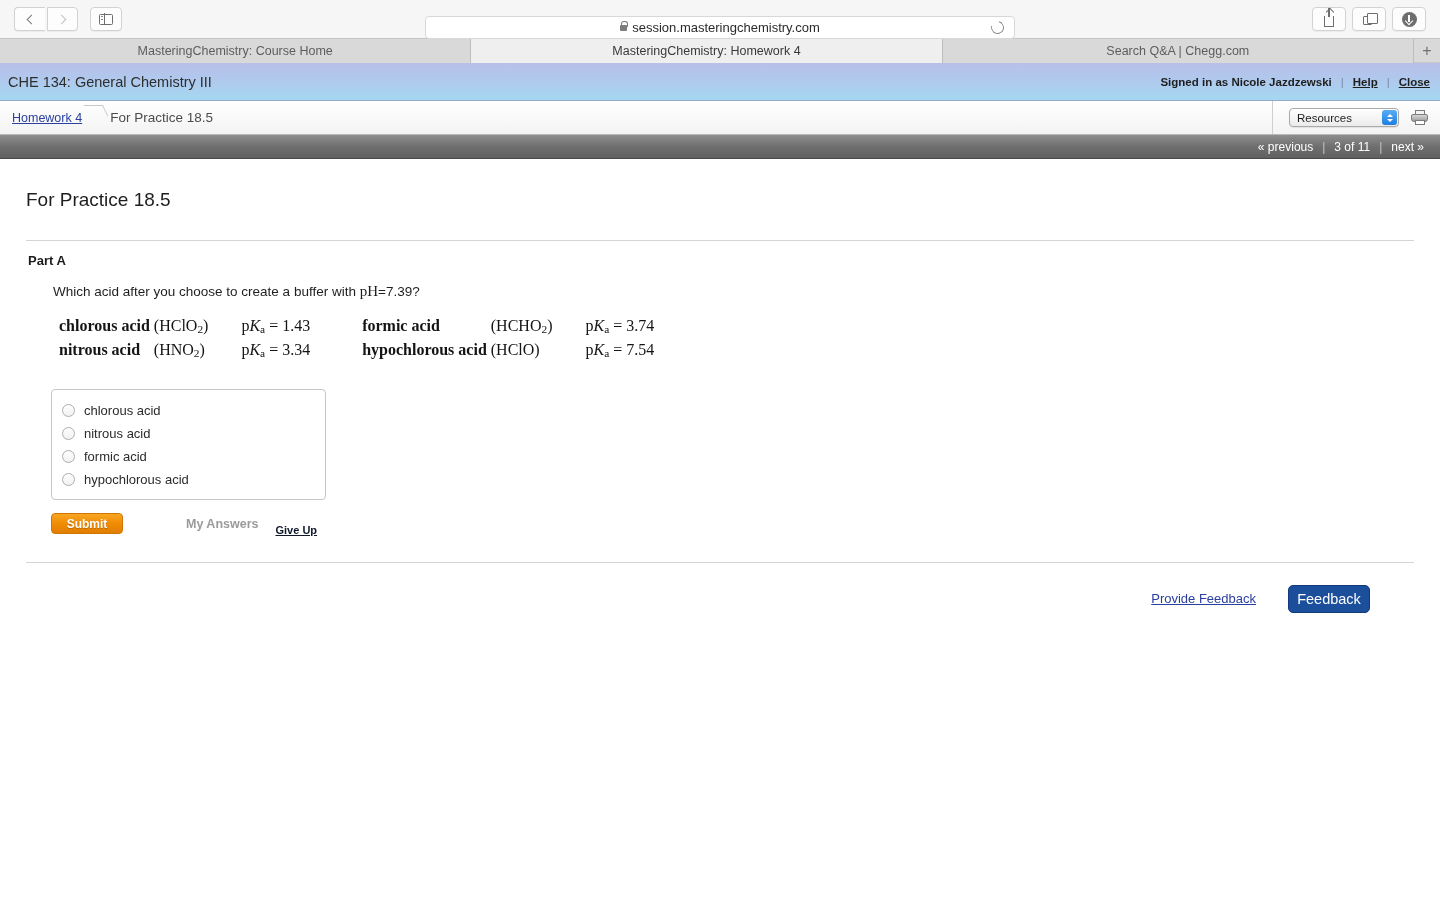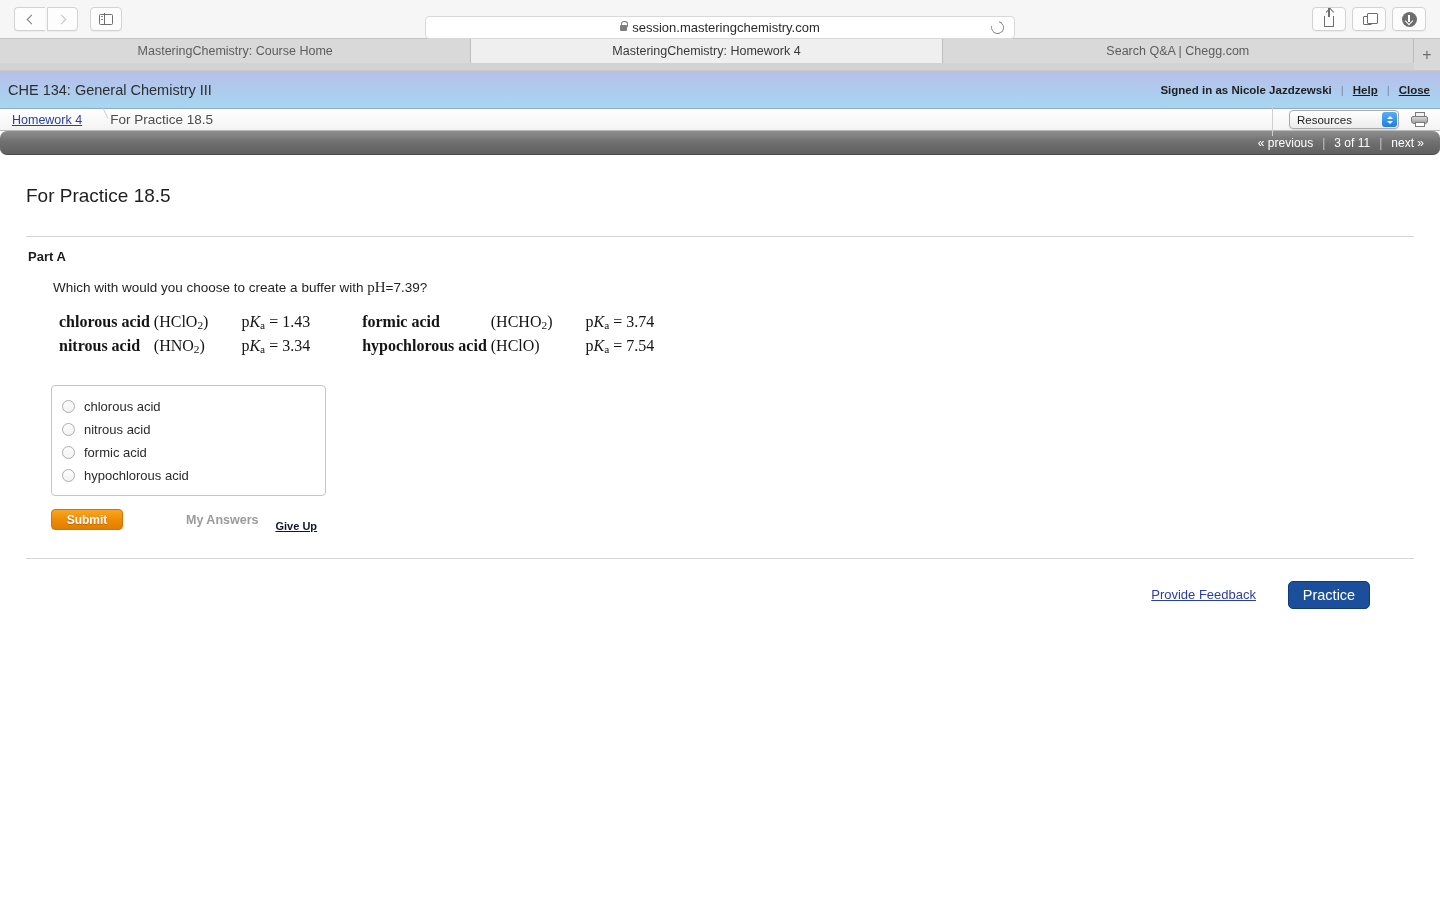--- a/index.html
+++ b/index.html
@@ -121,21 +121,21 @@
   }
   .dl-glyph:after {
     content: ""; position: absolute; left: 4.6px; top: 6.4px;
     width: 5px; height: 5px;
     border-right: 1.6px solid #fff; border-bottom: 1.6px solid #fff;
     transform: rotate(45deg);
   }
 
   
   .tabbar {
-    height: 32px;
+    height: 24px;
     display: flex;
     background: #d3d3d3;
     border-top: 1px solid #c4c4c4;
   }
   .tab {
     flex: 1;
     display: flex; align-items: center; justify-content: center;
     font-size: 12.5px;
     color: #5d5d5d;
     background: #d9d9d9;
@@ -163,21 +163,21 @@
   .header-right {
     margin-left: auto;
     display: flex; align-items: center;
     font-size: 11.5px; font-weight: bold; color: #1e1e1e;
   }
   .header-right .sep { color: #7b8aa8; margin: 0 9px; font-weight: normal; }
   .header-right a { color: #1e1e1e; text-decoration: underline; }
 
   
   .crumb-row {
-    height: 22px;
+    height: 34px;
     background: linear-gradient(to bottom, #ffffff 0%, #f3f3f3 100%);
     display: flex; align-items: center;
     border-bottom: 1px solid #b9b9b9;
     position: relative;
   }
   .crumb-link {
     margin-left: 12px;
     font-size: 12.5px; color: #2a3fa0;
     text-decoration: underline;
   }
@@ -242,21 +242,20 @@
   }
 
   
   .pager {
     height: 24px;
     background: linear-gradient(to bottom, #8e8e8e 0%, #6f6f6f 50%, #606060 100%);
     display: flex; align-items: center; justify-content: flex-end;
     padding-right: 16px;
     font-size: 12px; color: #ffffff;
     border-bottom: 1px solid #4a4a4a;
-    border-radius: 7px;
   }
   .pager .sep { color: #c3c3c3; margin: 0 9px; }
 
   
   .content { padding: 0 26px; }
   .q-title {
     font-size: 19px; color: #1e1e1e;
     margin: 30px 0 0 0; font-weight: normal;
   }
   .divider { height: 1px; background: #d4d4d4; margin-top: 29px; }
@@ -441,21 +440,21 @@
 </div>
 
 <div class="content">
 
   <h1 class="q-title">For Practice 18.5</h1>
   <div class="divider"></div>
 
   <div class="part-label">Part A</div>
 
   <div class="q-text">
-    <span>Which with would you choose to create a buffer with </span><span class="mathvar">pH</span><span>=7.39?</span>
+    <span>Which acid after you choose to create a buffer with </span><span class="mathvar">pH</span><span>=7.39?</span>
   </div>
 
   <table class="acid-table">
     <tbody>
         <tr>
       <td class="acid-name">chlorous acid</td>
       <td class="acid-formula"><span>(HClO</span><sub>2</sub><span>)</span></td>
       <td class="acid-pka"><span>p</span><span class="kitalic">K</span><sub>a</sub> <span>= 1.43</span></td>
       <td class="col-gap"></td>
       <td class="acid-name">formic acid</td>
@@ -498,16 +497,16 @@
     <div class="my-answers">My Answers</div>
     <div class="give-up">Give Up</div>
   </div>
 
   <div class="divider2"></div>
 
 
 
   <div class="footer-row">
     <a href="#" class="feedback-link">Provide Feedback</a>
-    <div class="continue-btn">Practice</div>
+    <div class="continue-btn">Feedback</div>
   </div>
 
 </div>
 
 </body></html>

